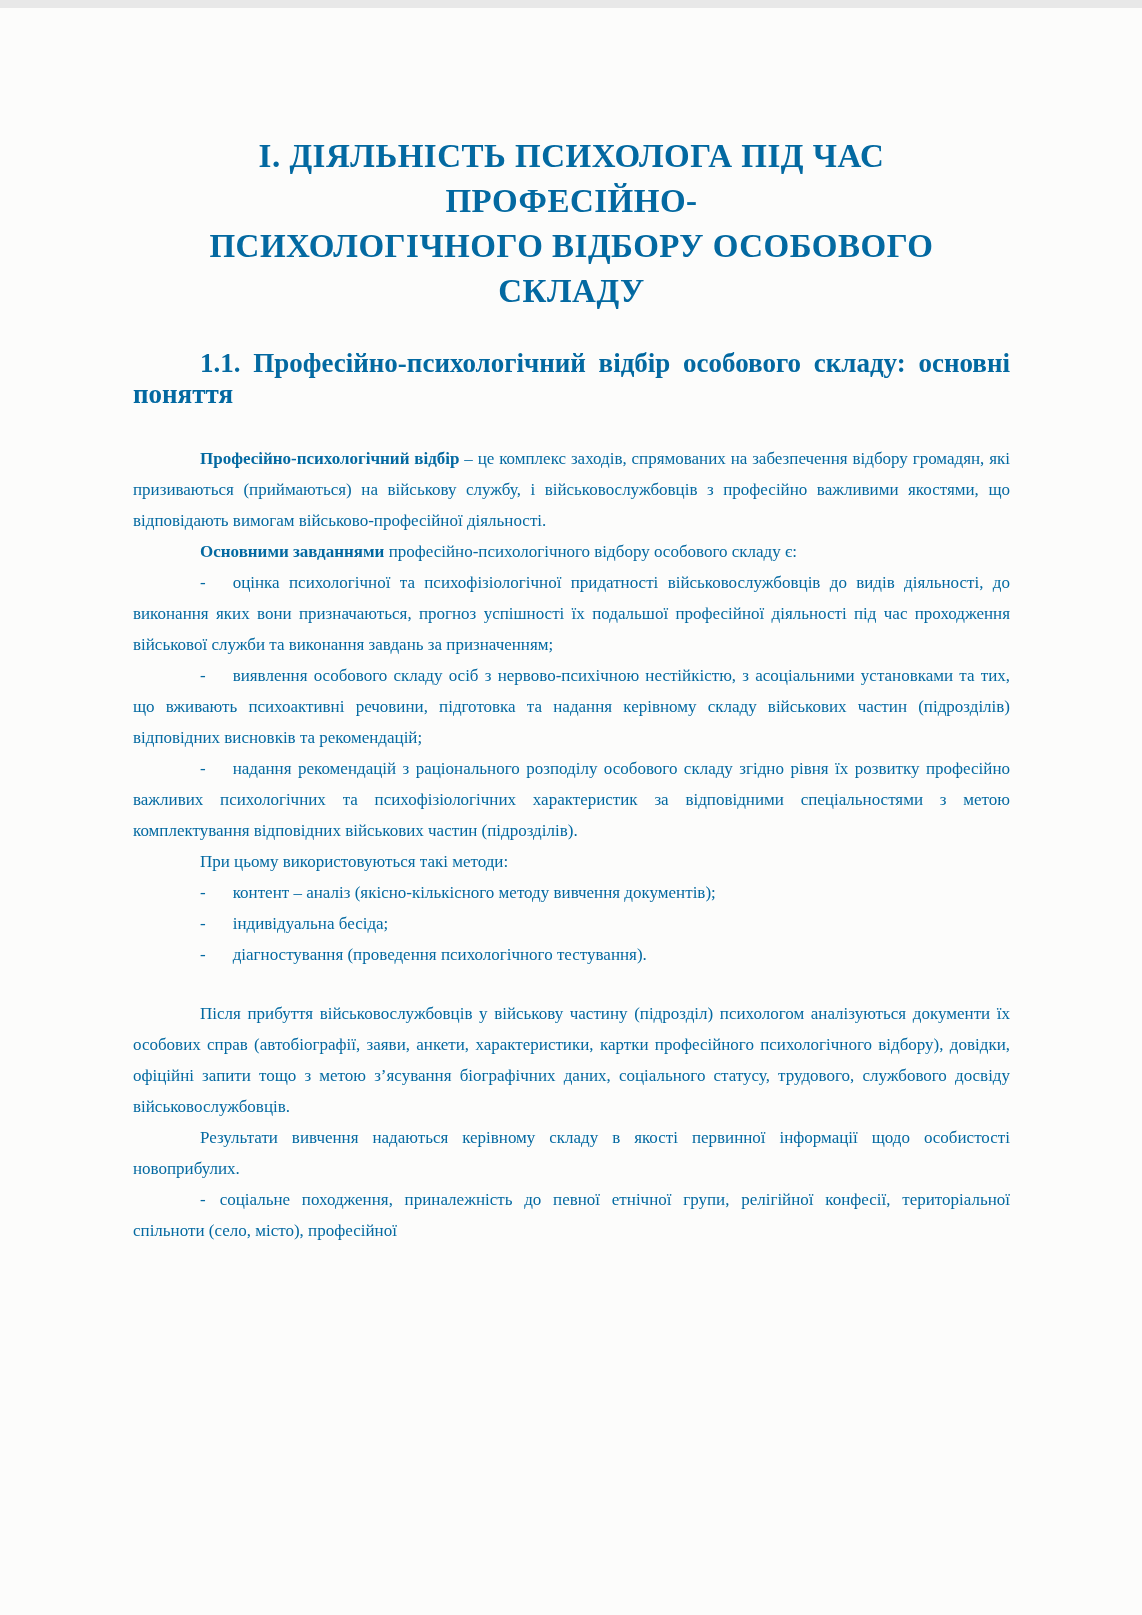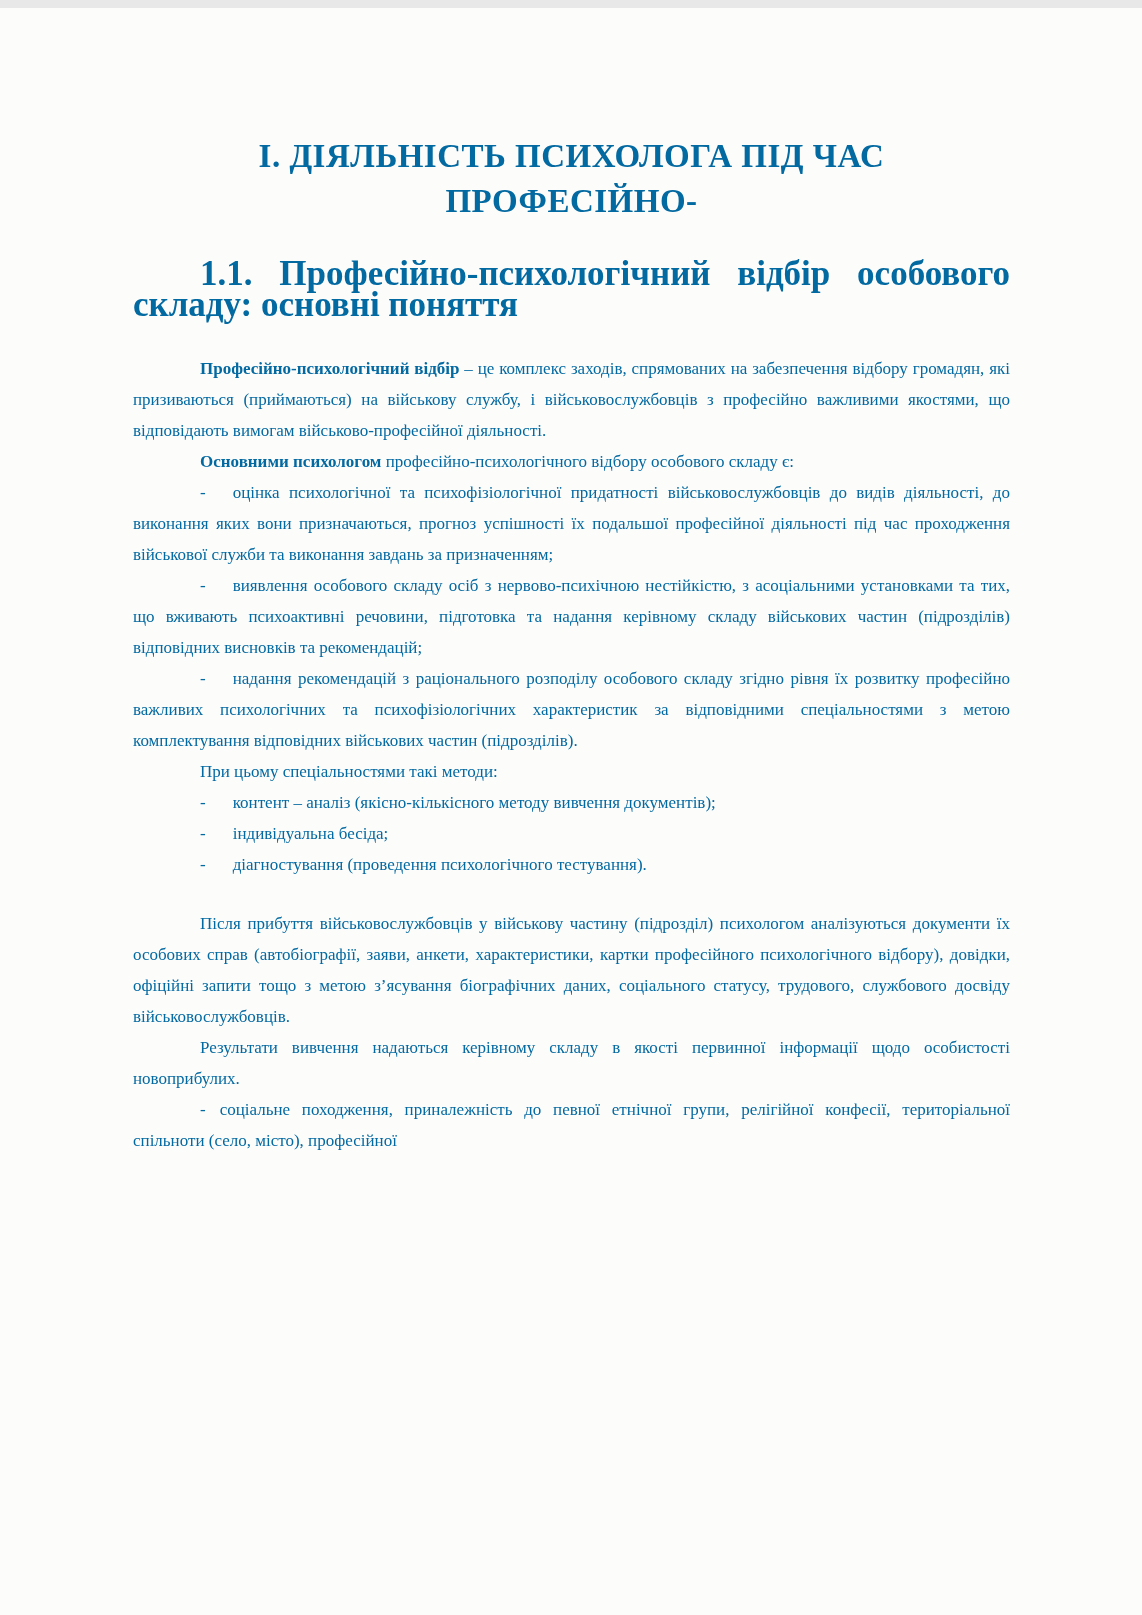--- a/index.html
+++ b/index.html
@@ -28,21 +28,21 @@
   h1.doc-title {
     margin: 0;
     font-size: 33px;
     line-height: 45px;
     font-weight: bold;
     text-align: center;
     letter-spacing: 0.5px;
   }
   h2.section-heading {
     margin: 0;
-    font-size: 35px;
+    font-size: 27px;
     line-height: 31px;
     font-weight: bold;
     text-align: justify;
     text-indent: 67px;
     font-family: Liberation Serif, serif;
   }
   h2.h-11 { margin-top: 34px; }
   h2.h-12 { margin-top: 17px; }
   p {
     margin: 0;
@@ -64,35 +64,36 @@
   b { font-weight: bold; }
 </style>
 </head>
 <body>
 
 <div class="page">
   <div class="content">
 
     <h1 class="doc-title">
       <div>І. ДІЯЛЬНІСТЬ ПСИХОЛОГА ПІД ЧАС ПРОФЕСІЙНО-</div>
+      <div>ПСИХОЛОГІЧНОГО ВІДБОРУ ОСОБОВОГО СКЛАДУ</div>
     </h1>
 
     <h2 class="section-heading h-11">1.1. Професійно-психологічний відбір особового складу: основні поняття</h2>
 
     <p class="first-para"><b>Професійно-психологічний відбір</b><span> – це комплекс заходів, спрямованих на забезпечення відбору громадян, які призиваються (приймаються) на військову службу, і військовослужбовців з професійно важливими якостями, що відповідають вимогам військово-професійної діяльності.</span></p>
 
-    <p><b>Основними психологом</b><span> професійно-психологічного відбору особового складу є:</span></p>
+    <p><b>Основними завданнями</b><span> професійно-психологічного відбору особового складу є:</span></p>
 
     <p><span>-</span><span class="tab"></span><span>оцінка психологічної та психофізіологічної придатності військовослужбовців до видів діяльності, до виконання яких вони призначаються, прогноз успішності їх подальшої професійної діяльності під час проходження військової служби та виконання завдань за призначенням;</span></p>
 
     <p><span>-</span><span class="tab"></span><span>виявлення особового складу осіб з нервово-психічною нестійкістю, з асоціальними установками та тих, що вживають психоактивні речовини, підготовка та надання керівному складу військових частин (підрозділів) відповідних висновків та рекомендацій;</span></p>
 
     <p><span>-</span><span class="tab"></span><span>надання рекомендацій з раціонального розподілу особового складу згідно рівня їх розвитку професійно важливих психологічних та психофізіологічних характеристик за відповідними спеціальностями з метою комплектування відповідних військових частин (підрозділів).</span></p>
 
-    <p>При цьому спеціальностями такі методи:</p>
+    <p>При цьому використовуються такі методи:</p>
 
     <p><span>-</span><span class="tab"></span><span>контент – аналіз (якісно-кількісного методу вивчення документів);</span></p>
 
     <p><span>-</span><span class="tab"></span><span>індивідуальна бесіда;</span></p>
 
 
     <p><span>-</span><span class="tab"></span><span>діагностування (проведення психологічного тестування).</span></p>
 
 
     <p class="after-heading">Після прибуття військовослужбовців у військову частину (підрозділ) психологом аналізуються документи їх особових справ (автобіографії, заяви, анкети, характеристики, картки професійного психологічного відбору), довідки, офіційні запити тощо з метою з’ясування біографічних даних, соціального статусу, трудового, службового досвіду військовослужбовців.</p>

